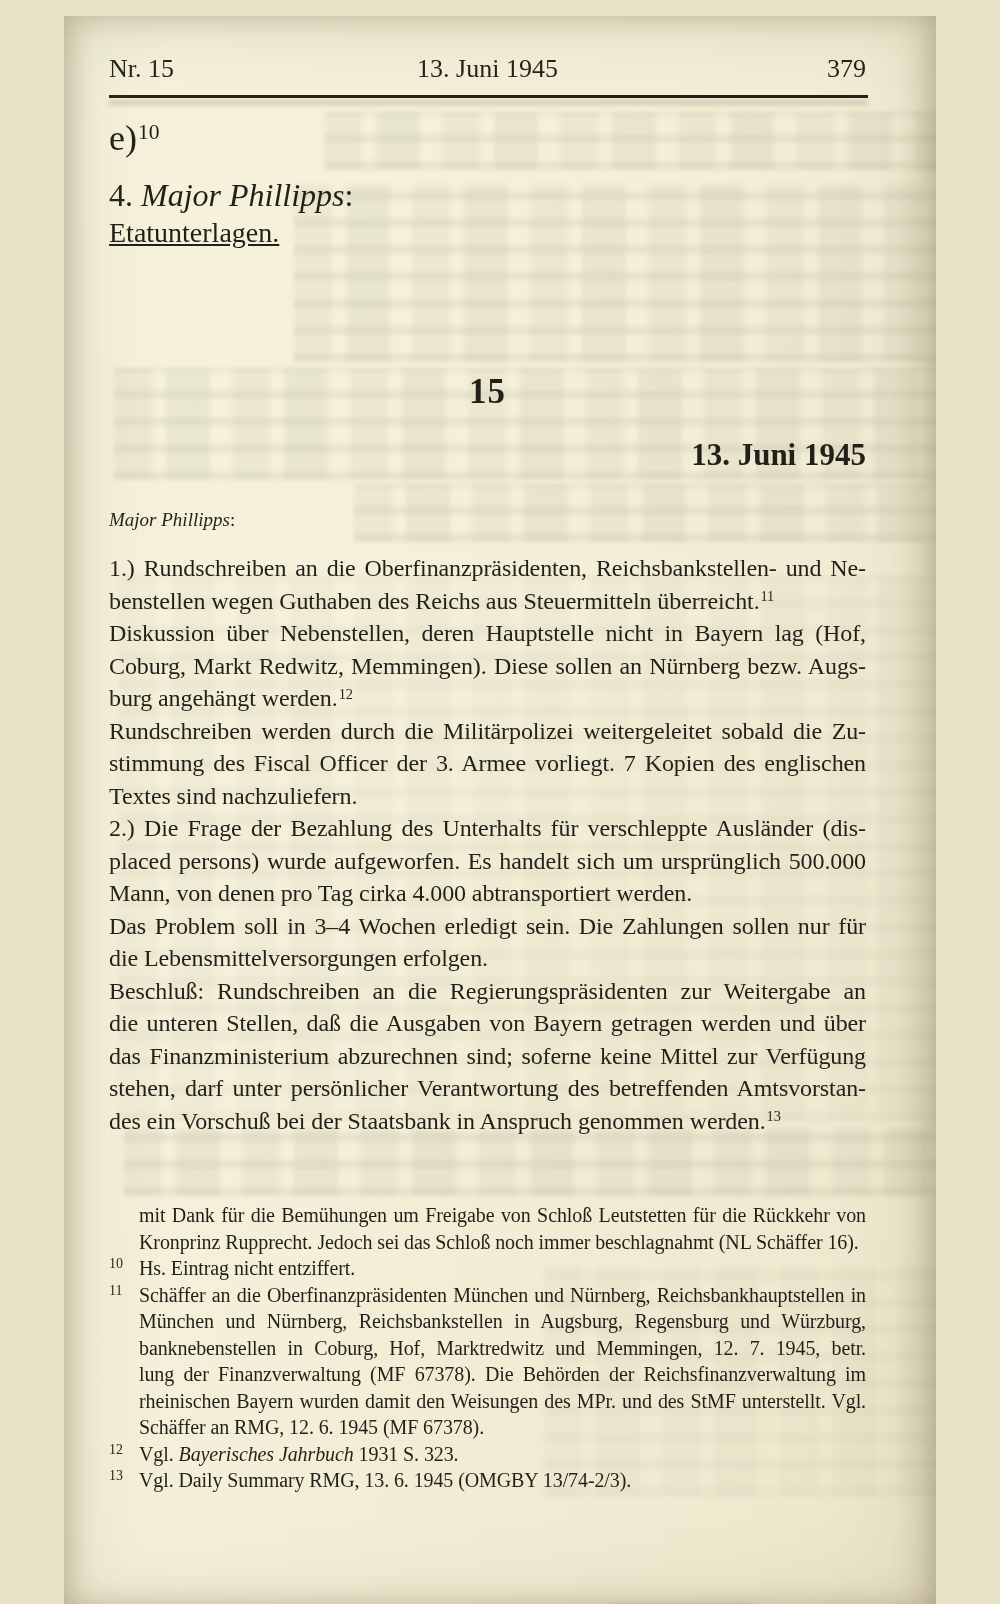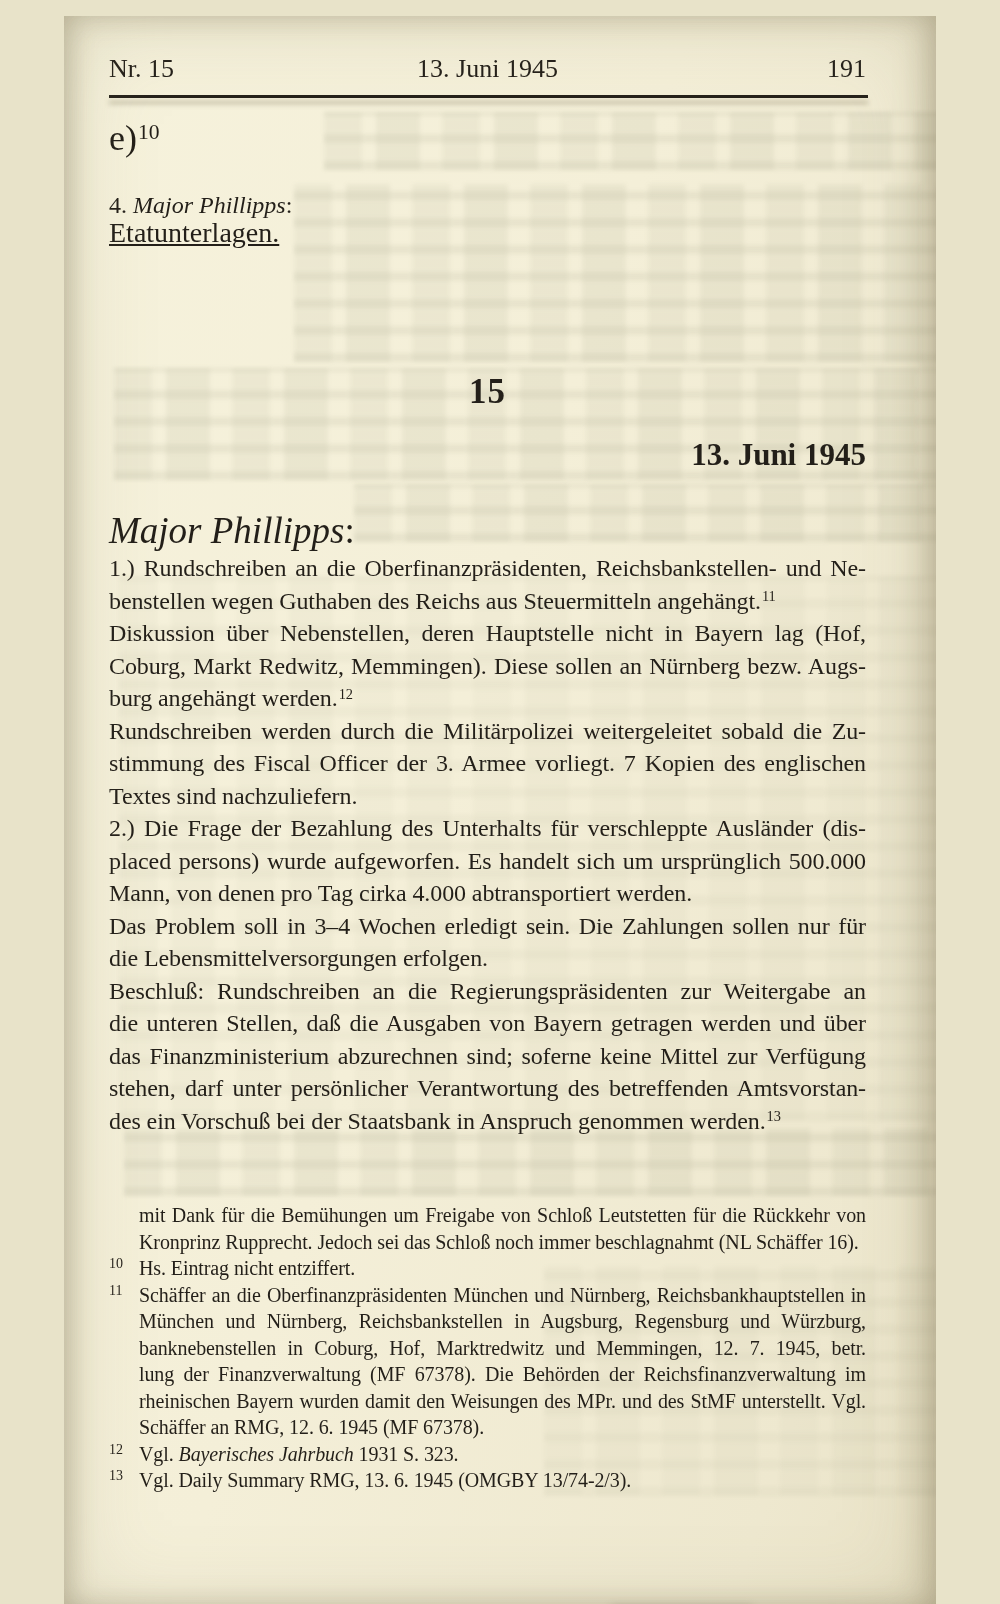--- a/index.html
+++ b/index.html
@@ -24,27 +24,27 @@
   .header .h-mid   { flex: 1.4; text-align: center; }
   .header .h-right { flex: 1; text-align: right; }
   .rule {
     top: 79px; left: 45px; right: 68px; height: 3px;
     background: #26221b;
     box-shadow: 0 6px 5px rgba(110,100,70,.40);
   }
 
   
   .e-line   { top: 101px; left: 45px; font-size: 36px; }
-  .item4    { top: 176px; left: 45px; font-size: 24px; }
+  .item4    { top: 161px; left: 45px; font-size: 32px; }
   .etat     { top: 201px; left: 45px; font-size: 28px; text-decoration: underline; }
 
   
   .doc-number { top: 356px; left: 45px; right: 70px; text-align: center; font-size: 35px; font-weight: bold; letter-spacing: 1px; }
   .doc-date   { top: 421px; left: 45px; right: 70px; text-align: right;  font-size: 31px; font-weight: bold; }
-  .speaker    { top: 493px; left: 45px; font-size: 37px; }
+  .speaker    { top: 493px; left: 45px; font-size: 19px; }
 
   .it { font-style: italic; }
 
   sup {
     font-size: 60%; line-height: 0;
     vertical-align: baseline; position: relative; top: -0.5em;
     margin-left: 1px;
   }
 
   
@@ -104,41 +104,41 @@
   <div class="ghost abs" style="top:168px; left:230px; width:710px; height:178px;"></div>
   <div class="ghost abs" style="top:352px; left:50px;  width:890px; height:112px;"></div>
   <div class="ghost abs" style="top:468px; left:290px; width:650px; height:58px;"></div>
   <div class="ghost abs faint" style="top:560px; left:55px;  width:880px; height:545px;"></div>
   <div class="ghost abs" style="top:1112px;left:60px;  width:870px; height:68px;"></div>
   <div class="ghost abs faint" style="top:1250px;left:480px; width:450px; height:230px;"></div>
 
   <div class="header abs">
     <span class="h-left">Nr. 15</span>
     <span class="h-mid">13. Juni 1945</span>
-    <span class="h-right">191</span>
+    <span class="h-right">379</span>
   </div>
   <div class="rule abs"></div>
 
   <div class="e-line abs">
     <span>e)</span><sup>10</sup>
   </div>
   <div class="item4 abs">
     <span>4. </span><span class="it">Major Phillipps</span><span>:</span>
   </div>
   <div class="etat abs">Etatunterlagen.</div>
 
   <div class="doc-number abs">15</div>
   <div class="doc-date abs">13. Juni 1945</div>
   <div class="speaker abs">
     <span class="it">Major Phillipps</span><span>:</span>
   </div>
 
   <div class="body-text abs">
       <div class="line fill"><span>1.) Rundschreiben an die Oberfinanzpräsidenten, Reichsbankstellen- und Ne-</span></div>
-      <div class="line"><span>benstellen wegen Guthaben des Reichs aus Steuermitteln angehängt.</span><sup>11</sup></div>
+      <div class="line"><span>benstellen wegen Guthaben des Reichs aus Steuermitteln überreicht.</span><sup>11</sup></div>
       <div class="line fill"><span>Diskussion über Nebenstellen, deren Hauptstelle nicht in Bayern lag (Hof,</span></div>
       <div class="line fill"><span>Coburg, Markt Redwitz, Memmingen). Diese sollen an Nürnberg bezw. Augs-</span></div>
       <div class="line"><span>burg angehängt werden.</span><sup>12</sup></div>
       <div class="line fill"><span>Rundschreiben werden durch die Militärpolizei weitergeleitet sobald die Zu-</span></div>
       <div class="line fill"><span>stimmung des Fiscal Officer der 3. Armee vorliegt. 7 Kopien des englischen</span></div>
       <div class="line"><span>Textes sind nachzuliefern.</span></div>
       <div class="line fill"><span>2.) Die Frage der Bezahlung des Unterhalts für verschleppte Ausländer (dis-</span></div>
       <div class="line fill"><span>placed persons) wurde aufgeworfen. Es handelt sich um ursprünglich 500.000</span></div>
       <div class="line"><span>Mann, von denen pro Tag cirka 4.000 abtransportiert werden.</span></div>
       <div class="line fill"><span>Das Problem soll in 3–4 Wochen erledigt sein. Die Zahlungen sollen nur für</span></div>

